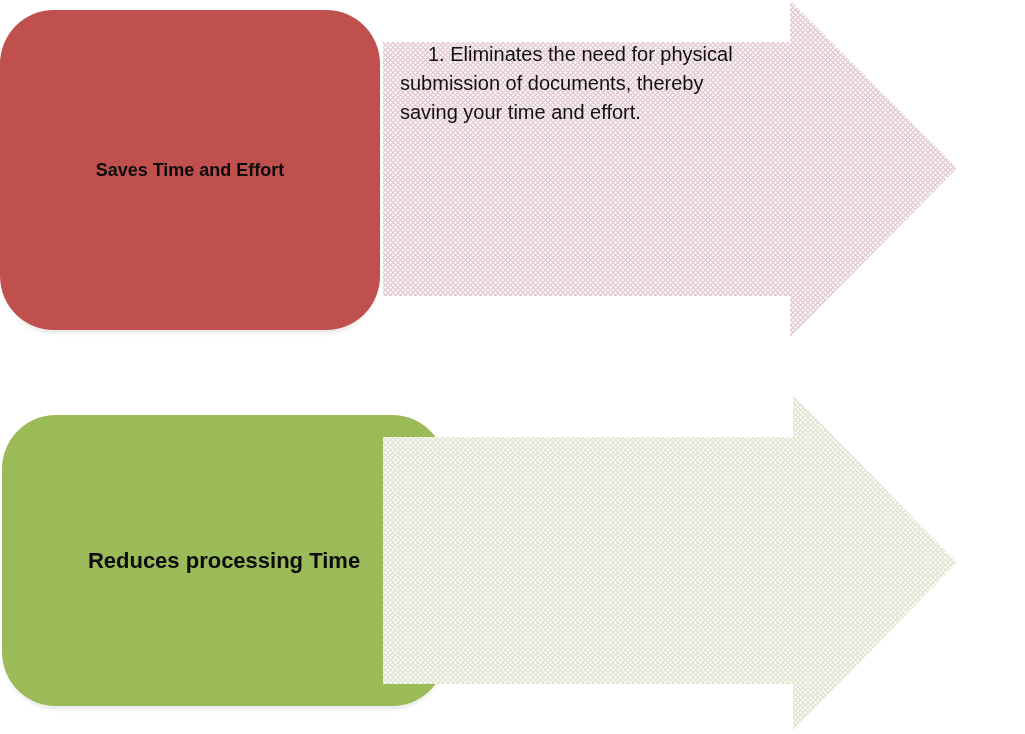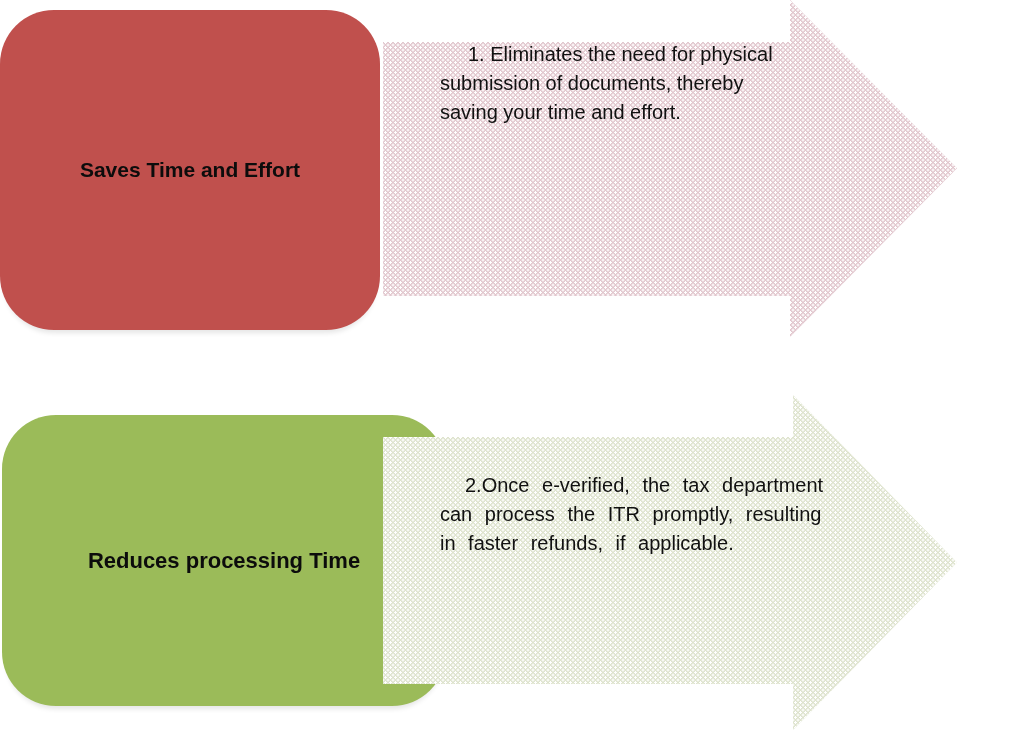--- a/index.html
+++ b/index.html
@@ -24,21 +24,21 @@
   }
   .box-red   { left: 0px;  top: 10px;  width: 380px; height: 320px; background: #C0504D; }
   .box-green { left: 2px;  top: 415px; width: 444px; height: 291px; background: #9BBB59; }
   .box .label {
     display: block;
     width: 100%;
     text-align: center;
     font-weight: bold;
     color: #0c0c0c;
   }
-  .box-red .label   { font-size: 21px; }
+  .box-red .label   { font-size: 18px; }
   .box-green .label { font-size: 22px; }
 
   
   .arrow {
     position: absolute;
     left: 383px;
     width: 574px;
   }
   .arrow-pink {
     top: 0px; height: 337px;
@@ -58,21 +58,20 @@
       radial-gradient(circle, #ffffff 1.05px, rgba(255,255,255,0) 1.35px);
     background-size: 5px 5px, 5px 5px;
     background-position: 0 0, 2.5px 2.5px;
     clip-path: polygon(0% 12.54%, 71.43% 12.54%, 71.43% 0%, 100% 50%, 71.43% 100%, 71.43% 86.27%, 0% 86.27%);
   }
 
   .arrow-text {
     position: absolute;
     left: 17px;
     width: 480px;
-    padding-left: 40px;
   }
   .arrow-pink  .arrow-text { top: 40px; }
   .arrow-green .arrow-text { top: 76px; width: 470px; }
 
   .arrow-text p {
     margin: 0;
     font-size: 20px;
     line-height: 29px;
     white-space: pre-line;
     color: #111111;
@@ -99,20 +98,17 @@
       </div>
     </div>
   </section>
 
   <section>
     <div class="box box-green">
       <span class="label">Reduces processing Time</span>
     </div>
     <div class="arrow arrow-green">
       <div class="arrow-text">
-        <p>2.Once e-verified, the tax department
-can process the ITR promptly, resulting
-in faster refunds, if applicable.</p>
       </div>
     </div>
   </section>
 
 </div>
 
 </body></html>

